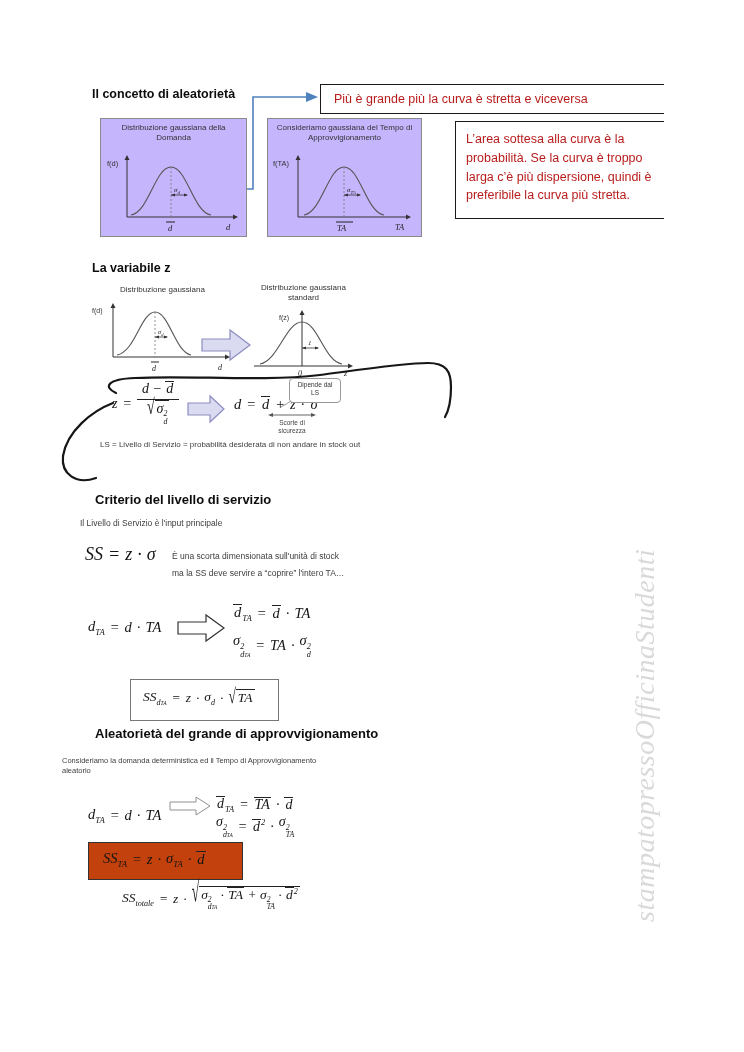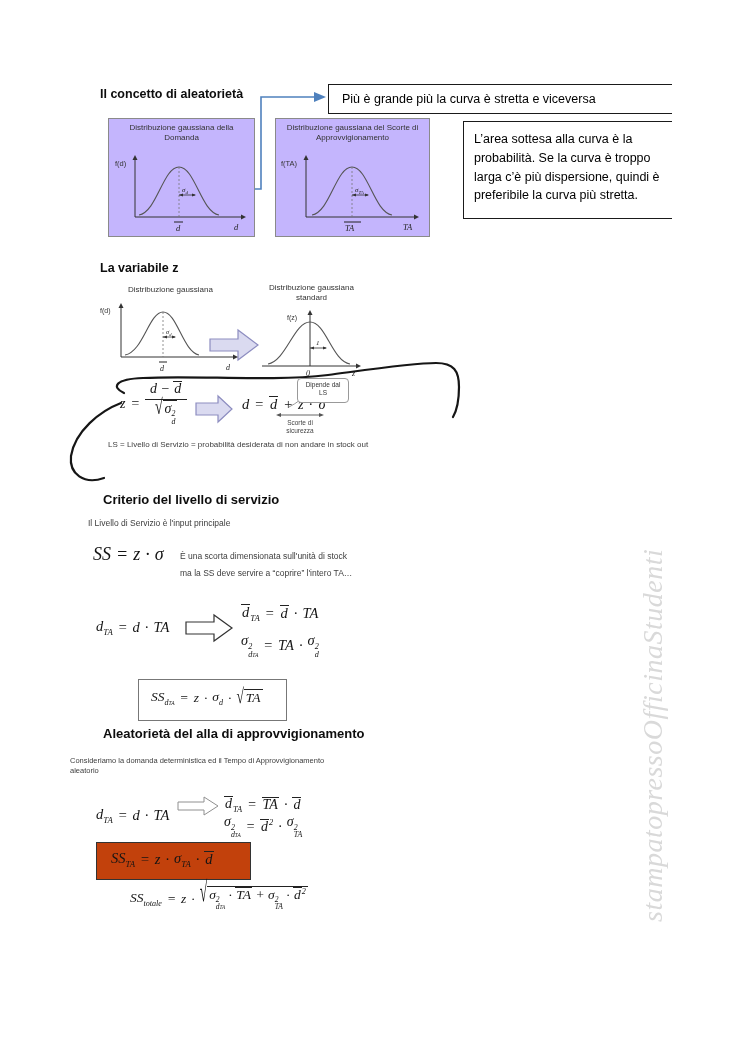--- a/index.html
+++ b/index.html
@@ -1,24 +1,24 @@
 <!DOCTYPE html>
 <html><head>
 <meta charset="utf-8">
 <style>
   html,body{margin:0;padding:0;background:#fff;}
   .page{position:relative;width:664px;height:1052px;background:#ffffff;overflow:hidden;
-        font-family:"Liberation Sans",sans-serif;color:#111;margin-left:8px;}
+        font-family:"Liberation Sans",sans-serif;color:#111;}
   .abs{position:absolute;}
   .hd{position:absolute;font-family:"Liberation Sans",sans-serif;font-weight:bold;
       font-size:12.5px;color:#0d0d0d;white-space:nowrap;}
   .note{position:absolute;font-family:"Liberation Sans",sans-serif;font-size:8px;
         color:#3d3d3d;white-space:nowrap;}
   .callout{position:absolute;border:1.6px solid #1a1a1a;background:#fff;
-           font-size:12.5px;color:#000000;line-height:1.5;}
+           font-size:12.5px;color:#b91c1c;line-height:1.5;}
   .graybox{position:absolute;border:2px solid #595959;background:#fff;
            box-shadow:2px 2px 0 #c9c9c9;}
   .dbox{position:absolute;border:1px solid #8a8a8a;background:#c4b5fd;}
   .dtitle{font-size:8px;color:#333;text-align:center;line-height:1.3;padding-top:4px;}
   .dtitle2{font-size:8px;color:#333;text-align:center;line-height:1.3;}
   
   .fm{position:absolute;font-family:"Liberation Serif",serif;font-style:italic;
       color:#141414;white-space:nowrap;display:flex;align-items:center;gap:5px;}
   .fm sub{font-size:60%;font-style:italic;}
   .fm sup{font-size:60%;}
@@ -95,21 +95,21 @@
       <text class="var" x="69" y="41" font-size="7"><tspan>σ</tspan><tspan font-size="5" dy="1.5">d</tspan></text>
       <text x="2" y="15" font-size="7.5">f(d)</text>
       <line x1="61" y1="71" x2="70" y2="71" stroke="#222" stroke-width="1"></line>
       <text class="var" x="63" y="80" font-size="8.5">d</text>
       <text class="var" x="121" y="79" font-size="8.5">d</text>
     </svg>
   </div>
 
   <div class="dbox" style="left:267px;top:118px;width:153px;height:117px;">
     <div class="dtitle">
-      <span>Distribuzione gaussiana del Scorte di</span><br>
+      <span>Consideriamo gaussiana del Tempo di</span><br>
       <span>Approvvigionamento</span>
     </div>
     <svg width="145" height="82" style="position:absolute;left:4px;top:32px;" viewBox="0 0 145 82">
       <line x1="26" y1="9" x2="26" y2="66" stroke="#333" stroke-width="1"></line>
       <path d="M26,4 l-2.5,5 h5 z" fill="#333"></path>
       <line x1="26" y1="66" x2="134" y2="66" stroke="#333" stroke-width="1"></line>
       <path d="M139,66 l-5,-2.5 v5 z" fill="#333"></path>
       <path d="M 32,64 C 50,61 56,16 72,16 C 88,16 94,61 112,64" fill="none" stroke="#555" stroke-width="1.1"></path>
       <line x1="72" y1="16" x2="72" y2="66" stroke="#777" stroke-width="0.8" stroke-dasharray="2,2"></line>
       <line x1="72" y1="44" x2="88" y2="44" stroke="#333" stroke-width="0.8"></line>
@@ -262,21 +262,21 @@
       <span><span>SS</span><sub><span>d</span><span class="s3">TA</span></sub></span>
       <span>=</span>
       <span>z</span>
       <span>·</span>
       <span><span>σ</span><sub>d</sub></span>
       <span>·</span>
       <span><span class="rad">√</span><span class="radd">TA</span></span>
     </div>
   </div>
 
-  <div class="hd" style="left:95px;top:726px;font-size:13px;">Aleatorietà del alla di approvvigionamento</div>
+  <div class="hd" style="left:95px;top:726px;font-size:13px;">Aleatorietà del grande di approvvigionamento</div>
 
   <div class="note" style="left:62px;top:756px;font-size:7.5px;">Consideriamo la domanda deterministica ed il Tempo di Approvvigionamento</div>
   <div class="note" style="left:62px;top:766px;font-size:7.5px;">aleatorio</div>
 
   <div class="fm" style="left:88px;top:806px;font-size:14.5px;">
     <span><span>d</span><sub>TA</sub></span>
     <span>=</span>
     <span>d</span>
     <span>·</span>
     <span>TA</span>

